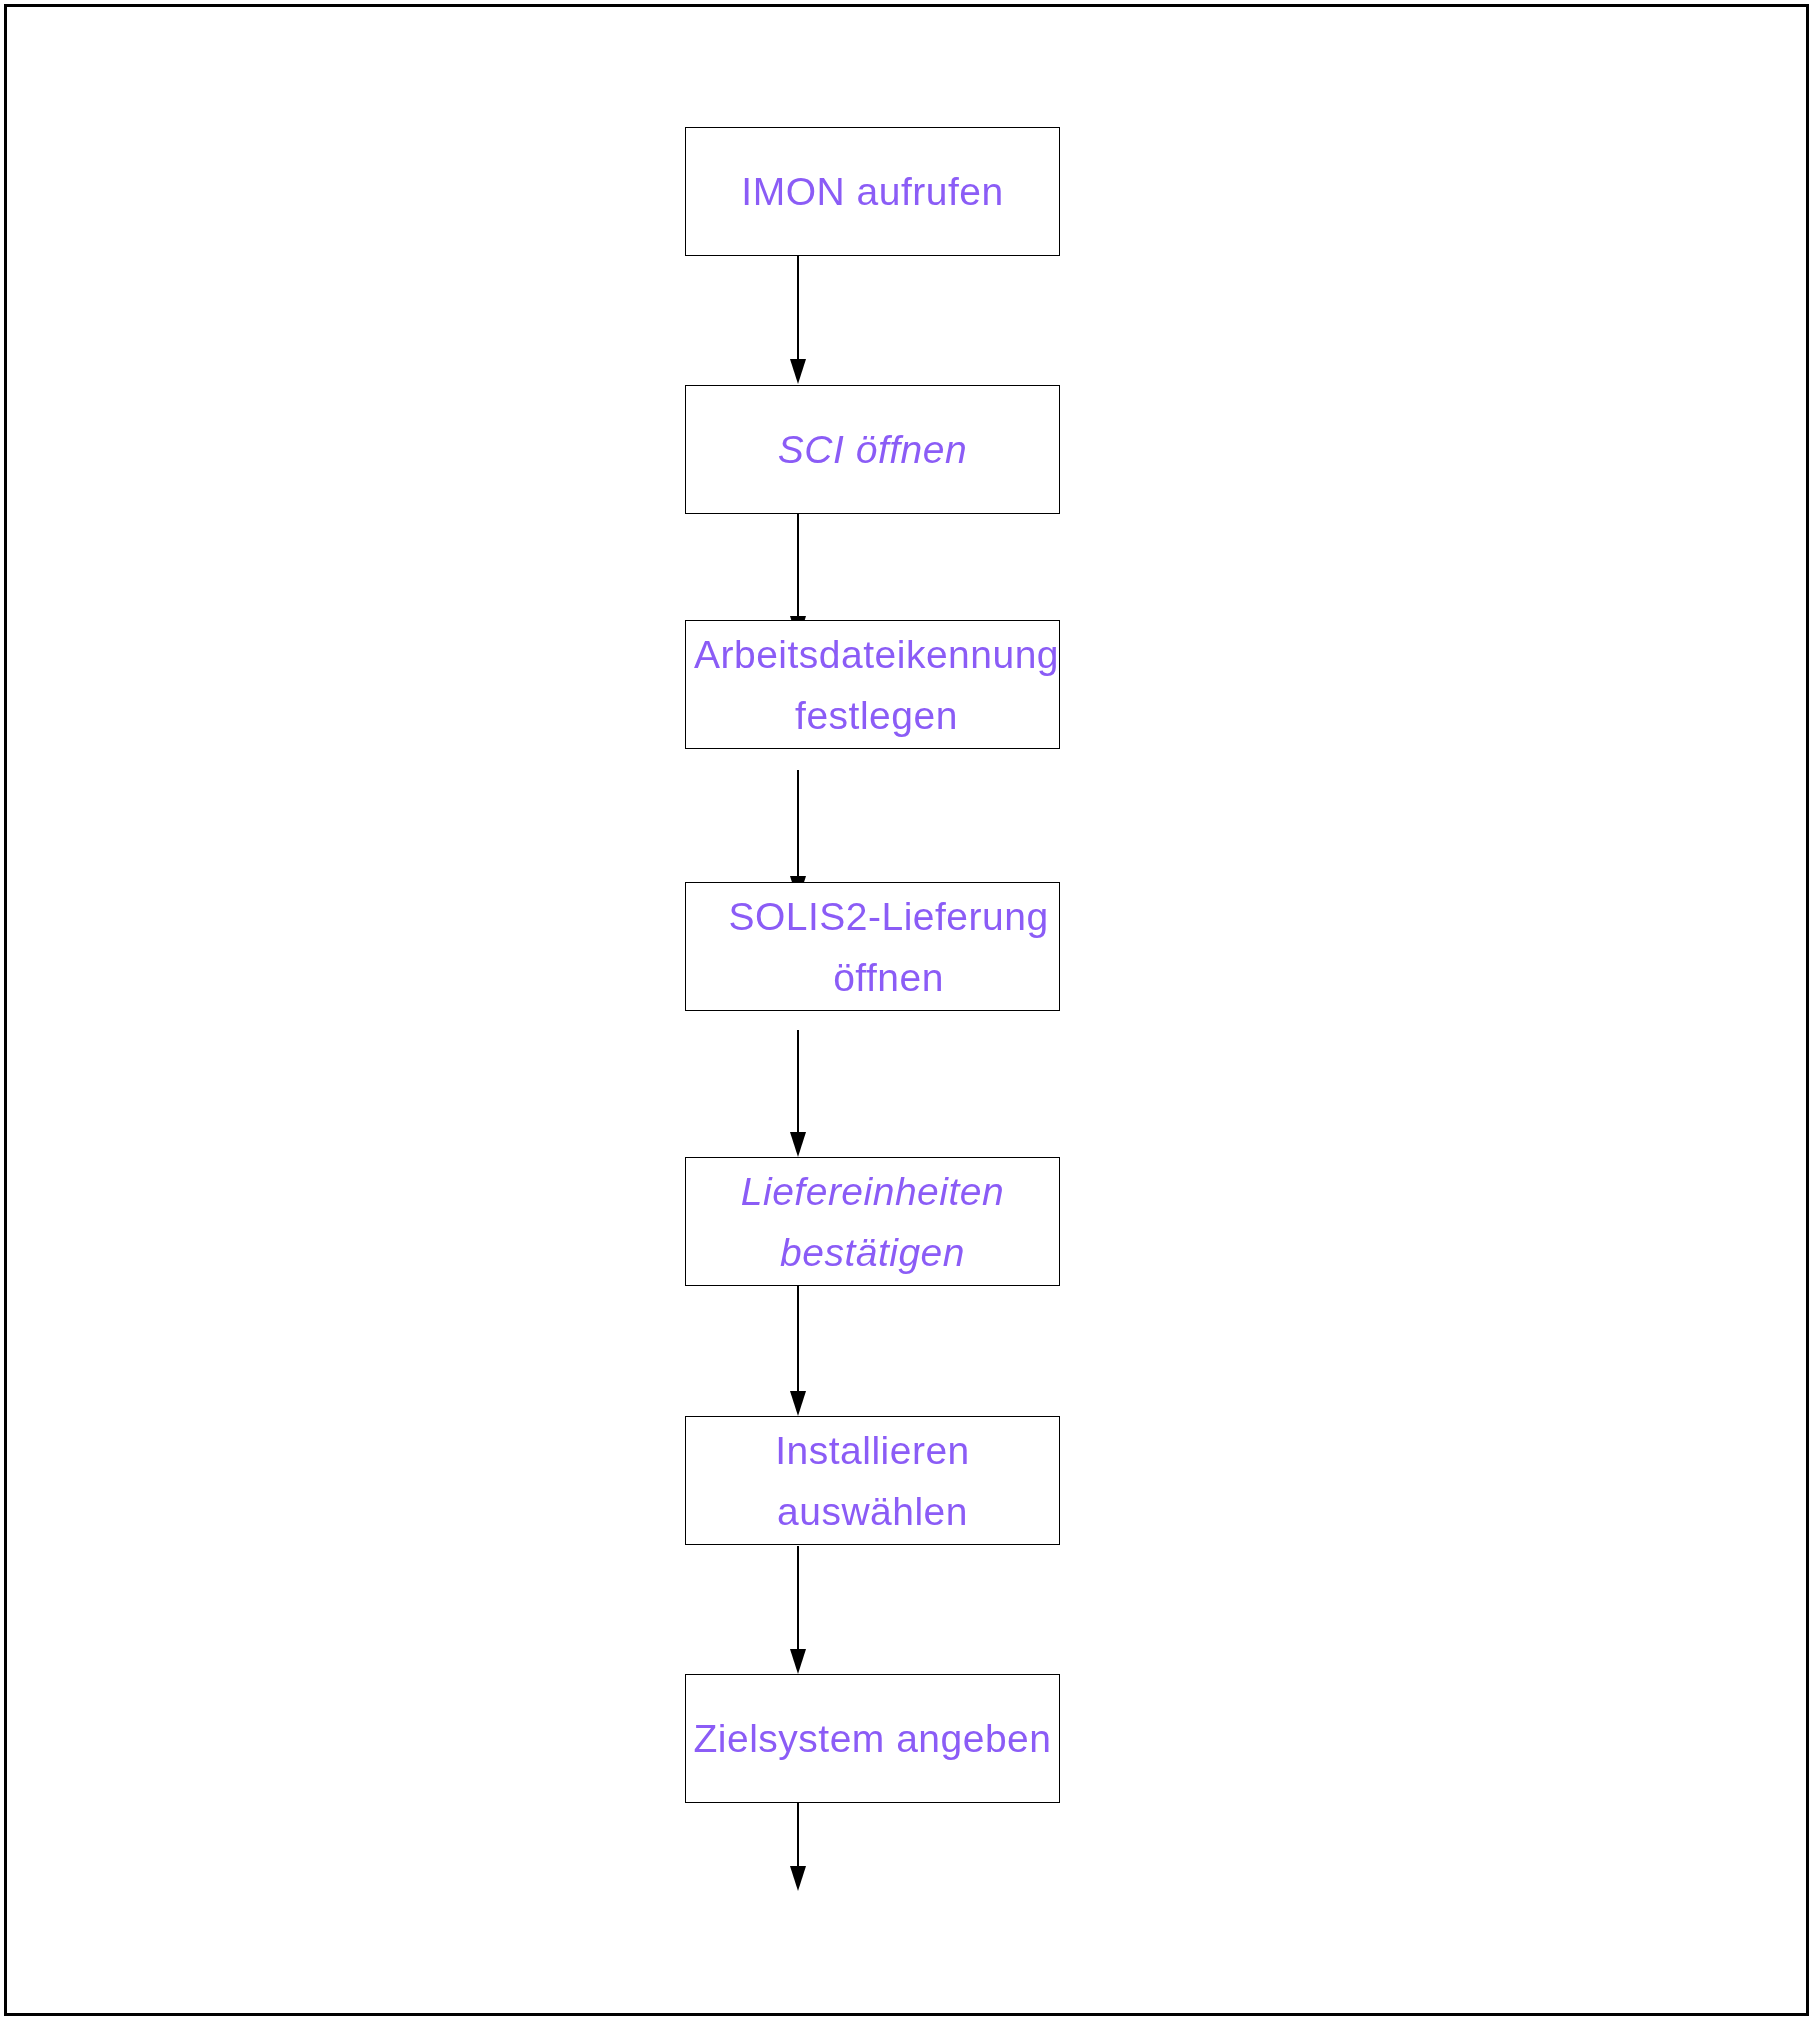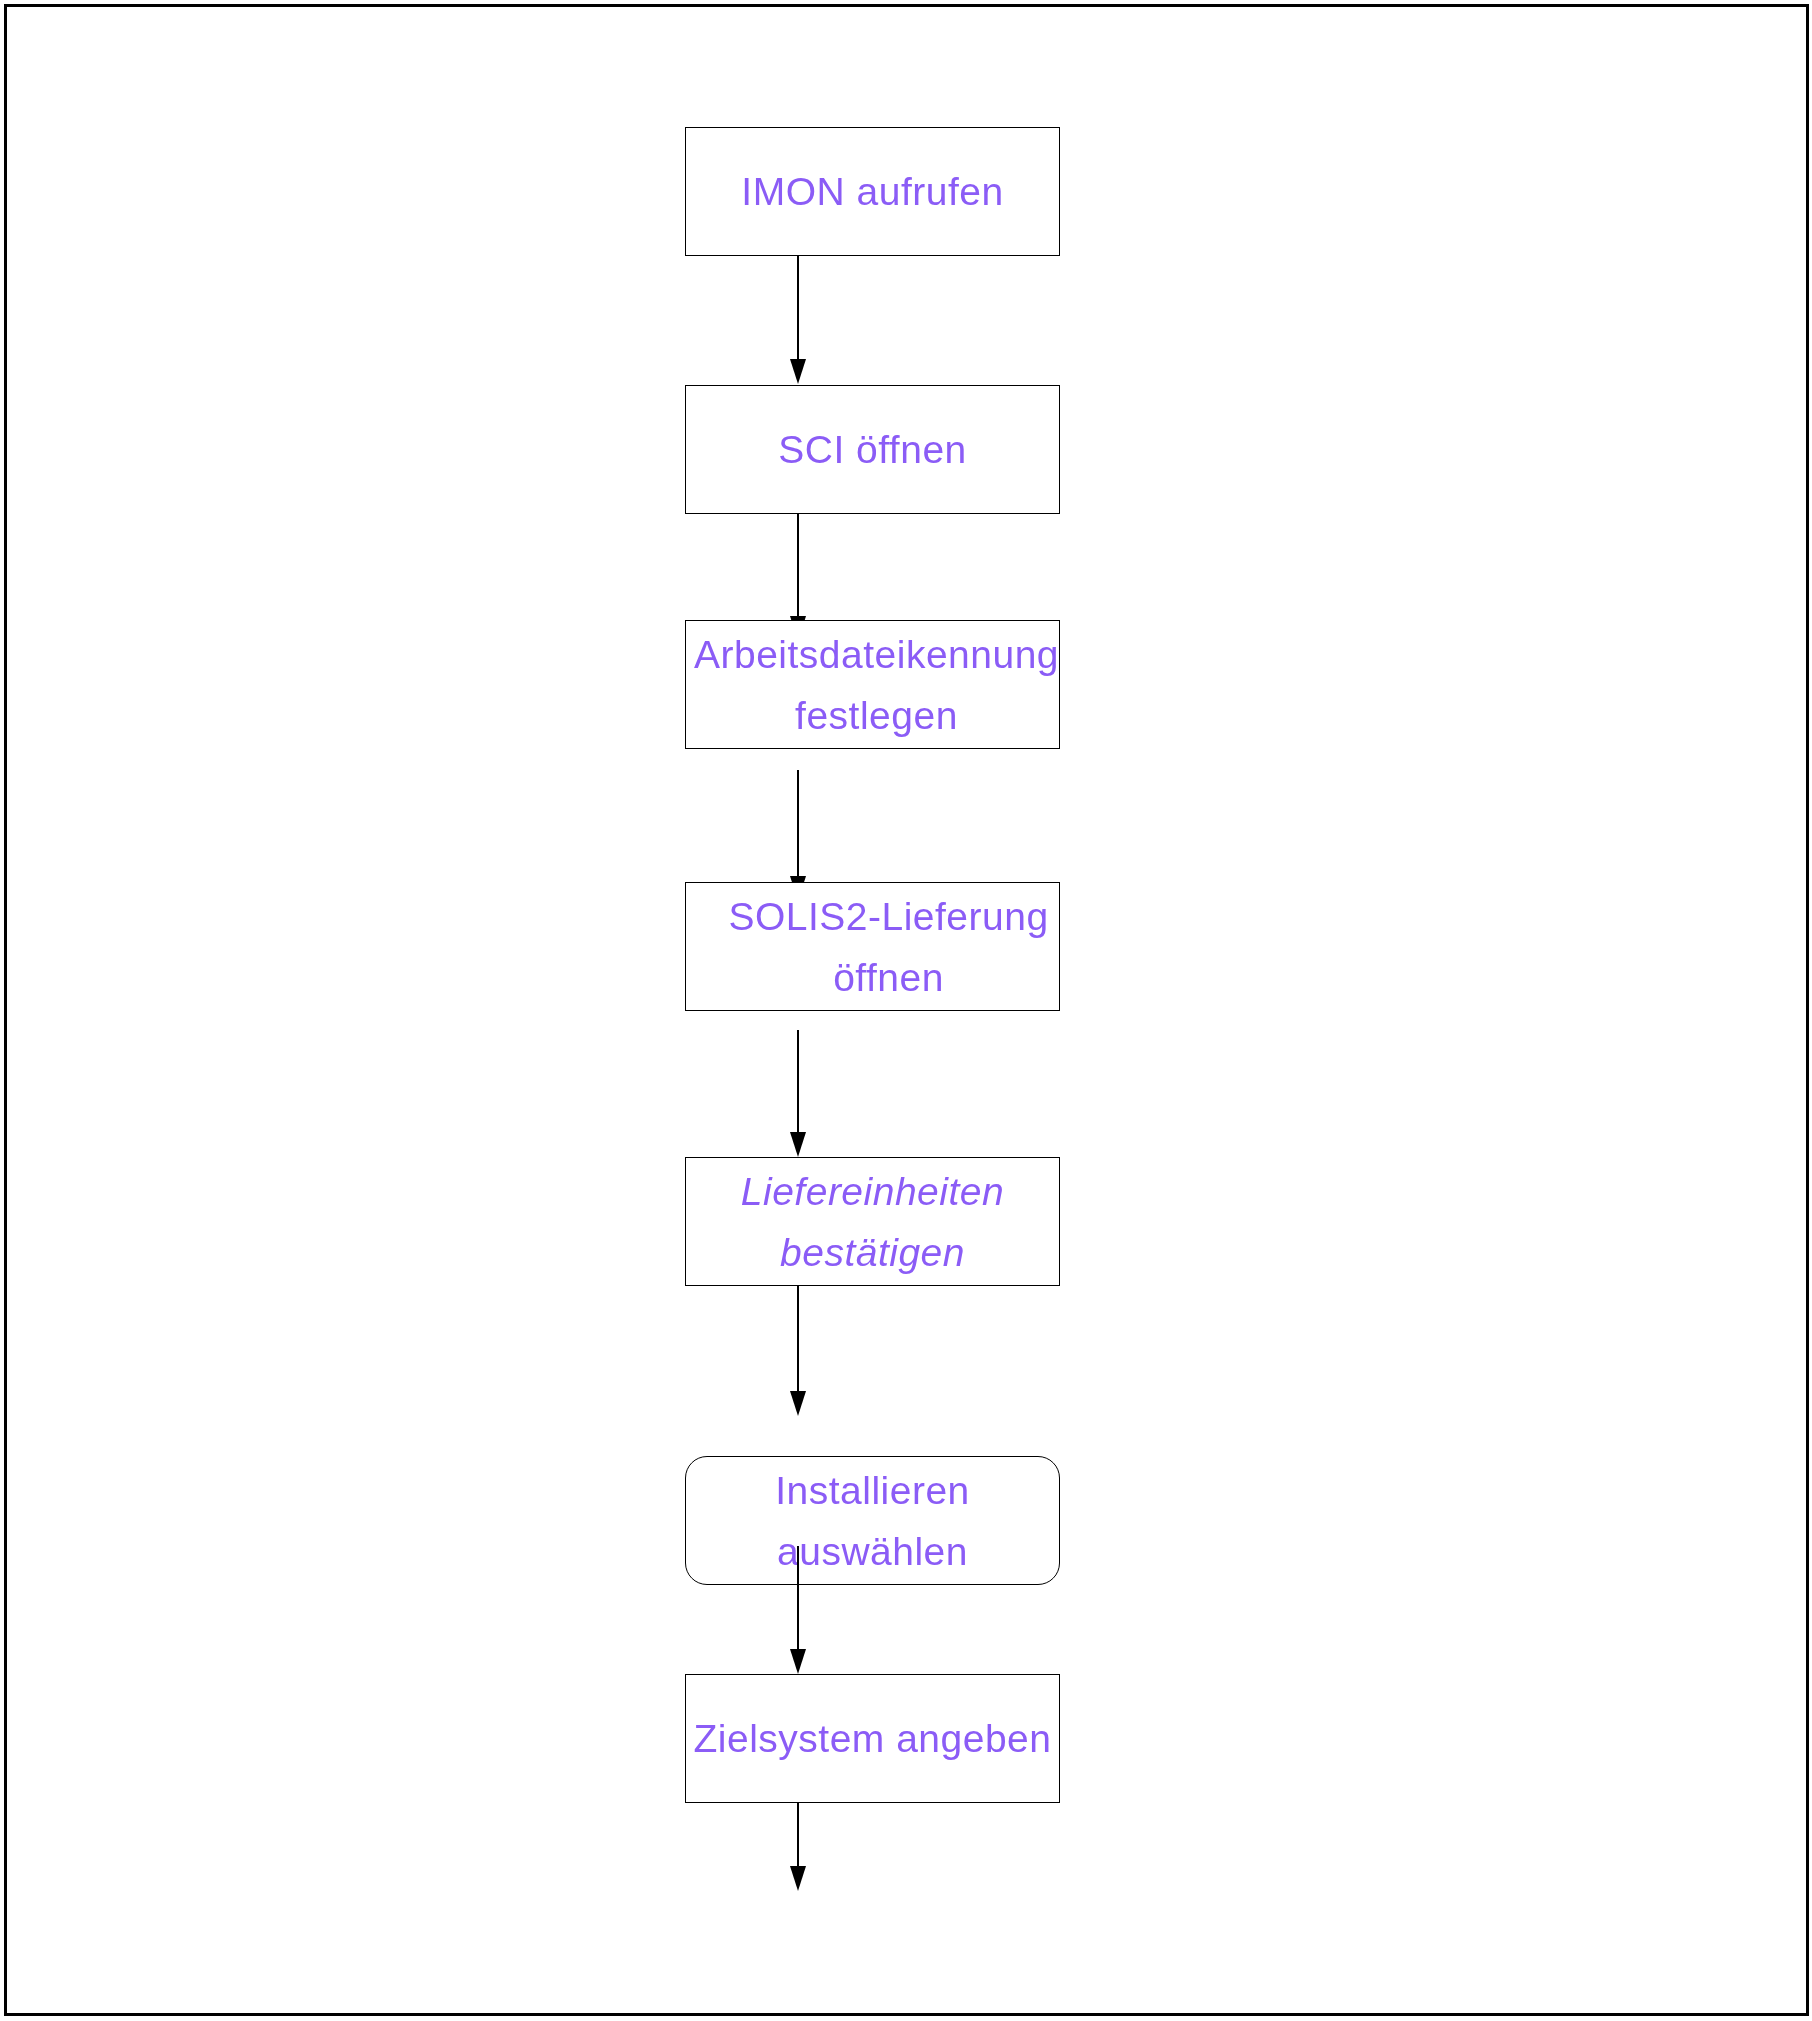--- a/index.html
+++ b/index.html
@@ -62,25 +62,25 @@
     left: 0.9px;
     bottom: 0;
     width: 0;
     height: 0;
     border-left: 8.2px solid transparent;
     border-right: 8.2px solid transparent;
     border-top: 25.5px solid #000000;
   }
   
   #node-0 { top: 127px; }
-  #node-1 { top: 385px; }
+  #node-1 { top: 385px; font-style: italic; }
   #node-2 { top: 620px; padding-left: 8px; }
   #node-3 { top: 882px; padding-left: 32px; }
   #node-4 { top: 1157px; font-style: italic; }
-  #node-5 { top: 1456px; border-radius: 22px; }
+  #node-5 { top: 1416px; }
   #node-6 { top: 1674px; }
   
   #arrow-0 { top: 256px;  height: 128px; }
   #arrow-1 { top: 514px;  height: 127px; }
   #arrow-2 { top: 770px;  height: 131px; }
   #arrow-3 { top: 1030px; height: 127px; }
   #arrow-4 { top: 1286px; height: 130px; }
   #arrow-5 { top: 1546px; height: 128px; }
   #arrow-6 { top: 1803px; height: 88px; }
 </style>

